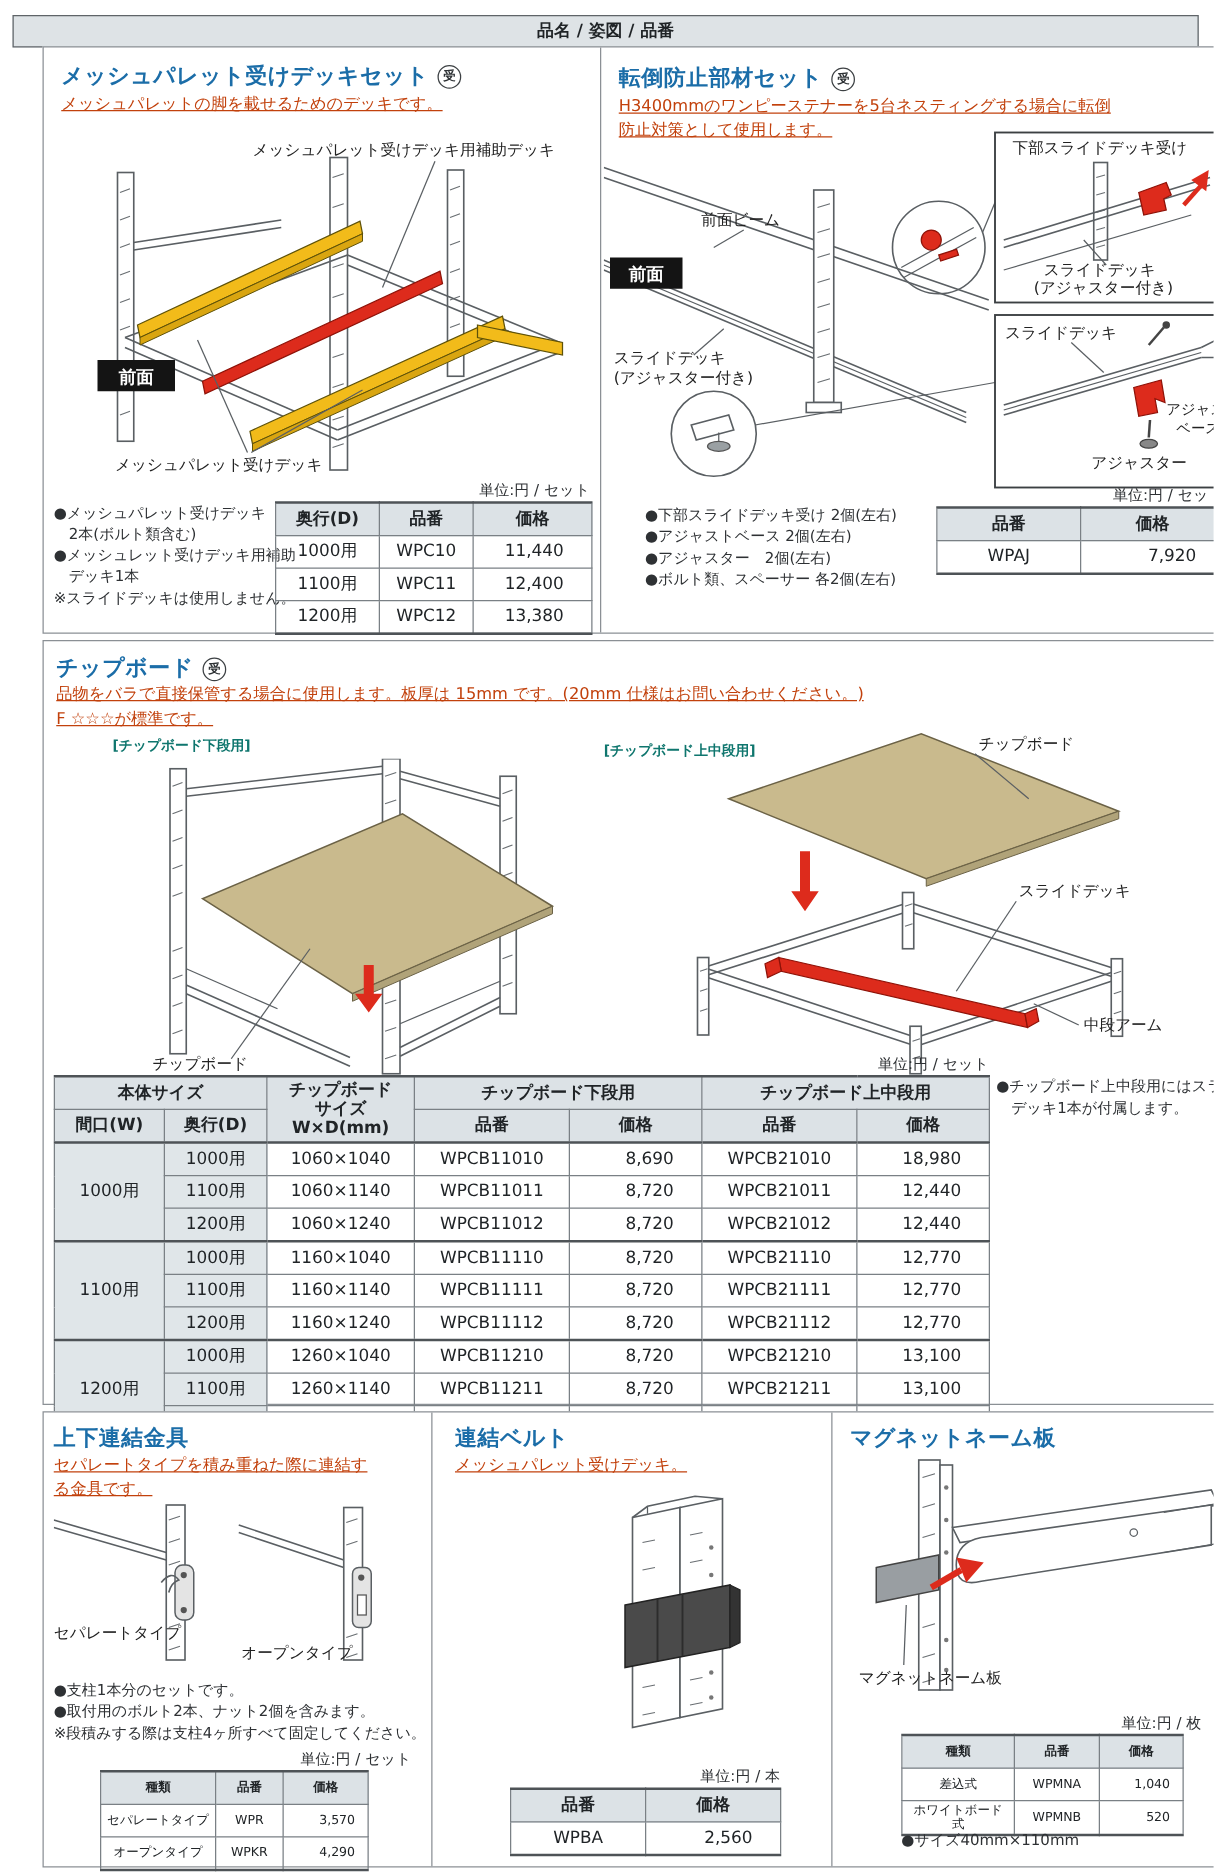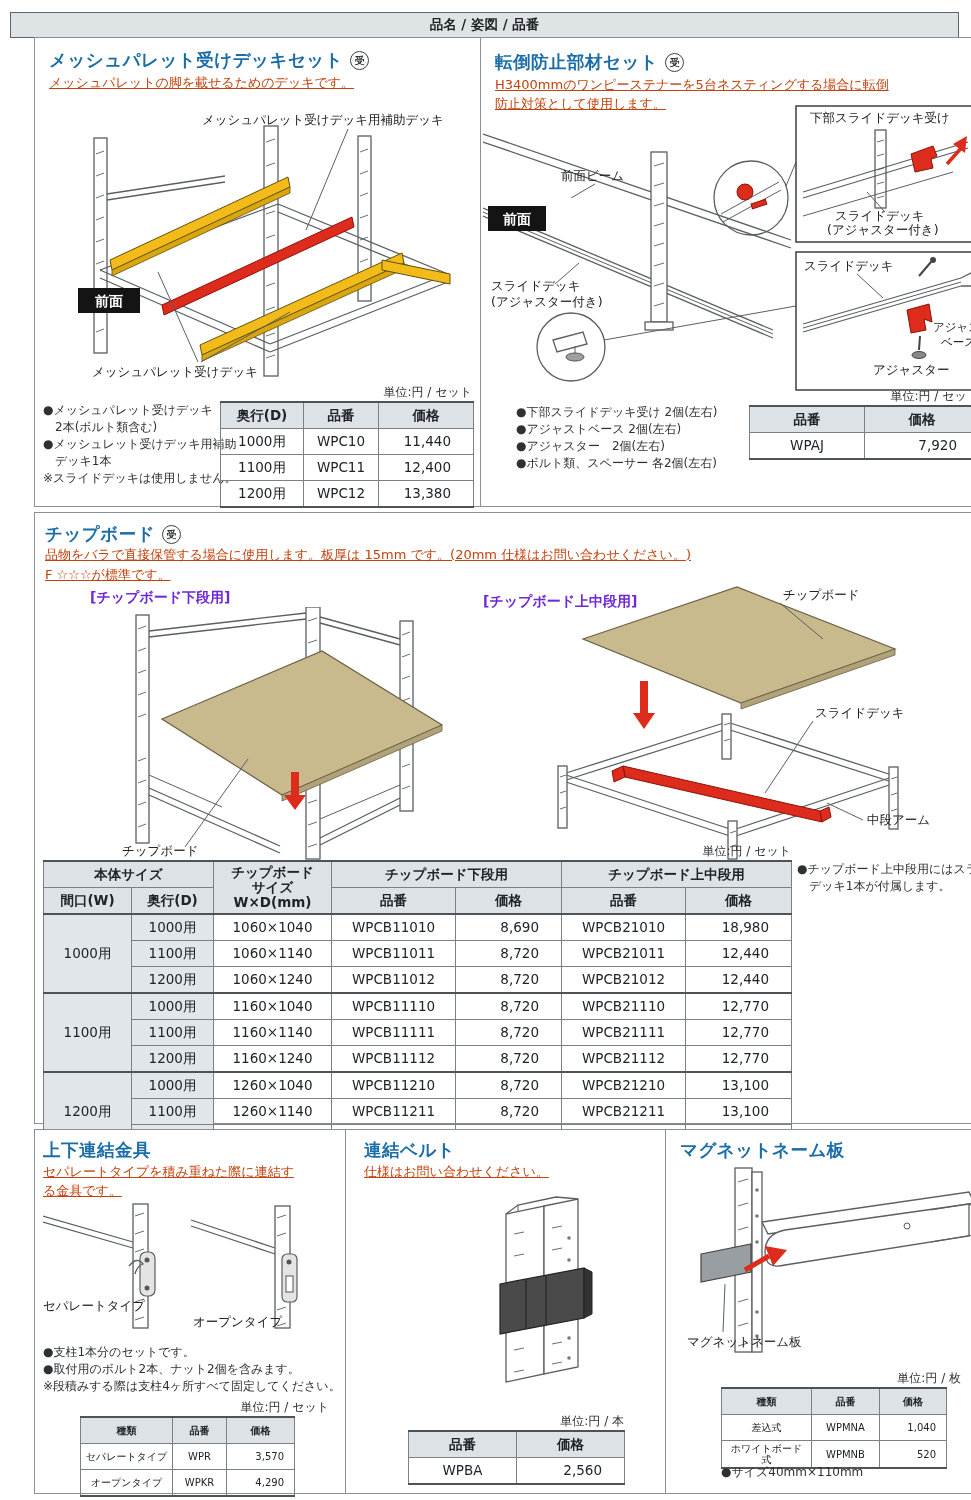--- a/index.html
+++ b/index.html
@@ -11,21 +11,21 @@
              justify-content:center; font-size:13.5px; font-weight:bold; color:#1f2326; }
   .band { position:absolute; left:10px; width:947px; border:1px solid #8b9095; background:#fff;margin-left:24px; }
   .vdiv { position:absolute; top:0; bottom:0; width:1px; background:#8b9095; }
   .sec-title { font-size:17.5px; font-weight:bold; color:#1b6da8; letter-spacing:0.5px; white-space:nowrap; }
   .badge { display:inline-block; width:17px; height:17px; border:1.5px solid #3c4043; border-radius:50%;
            font-size:10px; font-weight:bold; line-height:17px; text-align:center; color:#2e3235;
            vertical-align:2px; margin-left:7px; letter-spacing:0; }
   .desc { font-size:13px; color:#c2410c; white-space:nowrap;text-decoration:underline; }
   .note { font-size:12px; color:#2e3134; line-height:17px; white-space:nowrap; }
   .unit { font-size:12px; color:#2e3134; text-align:right; white-space:nowrap; }
-  .caption { font-size:14px; font-weight:bold; color:#6d28d9; white-space:nowrap; }
+  .caption { font-size:11px; font-weight:bold; color:#0f766e; white-space:nowrap; }
   .ptable { border-collapse:collapse; table-layout:fixed;
             border-top:2px solid #4e5357; border-bottom:2px solid #4e5357; }
   .ptable th, .ptable td { border:1px solid #7a8085; font-size:13.5px; line-height:1.12;
             padding:2px 6px; text-align:center; height:21px; color:#202427; }
   .ptable th { background:#dce2e6; font-weight:bold; }
   .ptable td.price { text-align:right; padding-right:22px; }
   .ptable td.shade { background:#e0e6e9; }
   .ptable tr.grp td { border-top:2px solid #4e5357; }
   .small td, .small th { font-size:10px; padding:2px 4px; }
   .small td.price { padding-right:10px; }
@@ -519,21 +519,21 @@
           <td>オープンタイプ</td>
           <td>WPKR</td>
           <td class="price">4,290</td>
         </tr>
       </tbody>
         </table>
     </div>
 
     <div class="abs" style="left:311px; top:0; width:319px; height:363px;">
       <div class="abs sec-title" style="left:18px; top:8px;">連結ベルト</div>
-      <div class="abs desc" style="left:18px; top:33px;">仕様はお問い合わせください。</div>
+      <div class="abs desc" style="left:18px; top:33px;">メッシュパレット受けデッキ。</div>
 
       <svg class="abs" style="left:60px; top:58px;" width="210" height="220" viewBox="0 0 210 220">
         <g>
           <polygon points="100,26 138,18 138,186 100,194" class="beam"></polygon>
           <polygon points="138,18 172,11 172,179 138,186" class="beam"></polygon>
           <polyline points="100,26 112,17 150,9 172,11" class="ln"></polyline>
           <line x1="112" y1="17" x2="112" y2="23" class="ln-th"></line>
           <path class="tick" d="M108 46 l10 -2 M108 68 l10 -2 M108 162 l10 -2 M108 184 l10 -2 M146 40 l10 -2 M146 62 l10 -2 M146 156 l10 -2 M146 176 l10 -2"></path>
           <circle cx="163" cy="50" r="1.8" fill="#777"></circle>
             <circle cx="163" cy="72" r="1.8" fill="#777"></circle>

